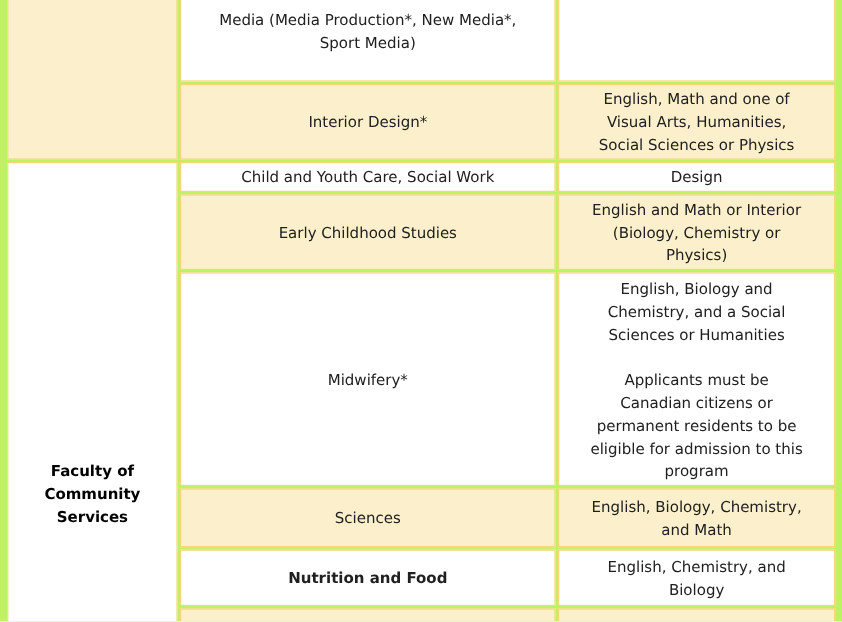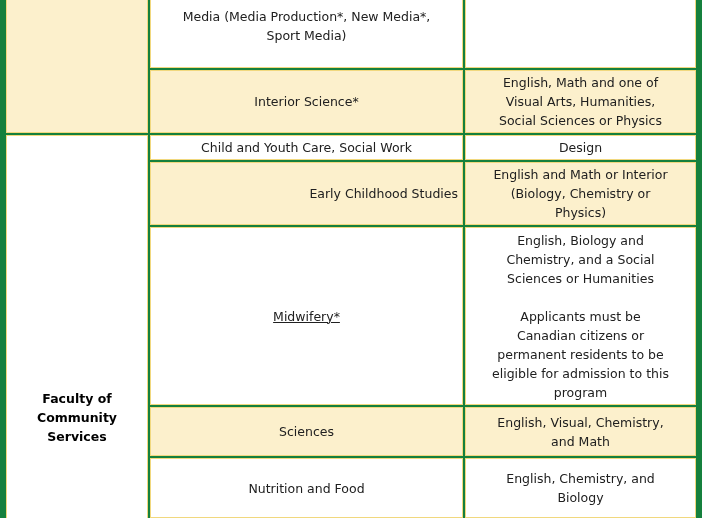--- a/index.html
+++ b/index.html
@@ -1,21 +1,21 @@
 <!DOCTYPE html>
 <html><head>
 <meta charset="utf-8">
 <style>
   html, body { margin: 0; padding: 0; background: #ffffff; }
   .viewport {
     position: relative;
     width: 702px;
     height: 518px;
     overflow: hidden;
-    background: #15803d;
+    background: #bef264;
     font-family: "DejaVu Sans", "Liberation Sans", sans-serif;
     font-size: 12.5px;
     line-height: 19px;
     color: #202020;
   }
   table.req-table {
     position: absolute;
     top: -18px;
     left: 4px;
     width: 694px;
@@ -32,45 +32,45 @@
     white-space: pre-line;
     overflow: hidden;
     background: #ffffff;
   }
   td.shaded { background: #fcf0cc; }
   td.faculty-col { font-weight: bold; color: #000000; }
   
   .h-r1 { height: 84px; }
   .h-r2 { height: 60px; }
   .h-r3 { height: 22px; }
-  .h-r4 { height: 51px; text-align: right; }
-  .h-r5 { height: 178px; text-decoration: underline; }
+  .h-r4 { height: 51px; }
+  .h-r5 { height: 178px; }
   .h-r6 { height: 49px; }
-  .h-r7 { height: 60px; }
+  .h-r7 { height: 47px; font-weight: bold; }
   .h-r8 { height: 180px; }
 </style>
 </head>
 <body>
 
 <div class="viewport">
   <table class="req-table">
     <colgroup>
       <col style="width:142px">
       <col style="width:313px">
       <col style="width:231px">
     </colgroup>
     <tbody>
       <tr>
         <td class="shaded faculty-col" rowspan="2"></td>
         <td class="h-r1">Media (Media Production*, New Media*,
 Sport Media)</td>
         <td></td>
       </tr>
       <tr>
-        <td class="h-r2 shaded">Interior Science*</td>
+        <td class="h-r2 shaded">Interior Design*</td>
         <td class="shaded">English, Math and one of
 Visual Arts, Humanities,
 Social Sciences or Physics</td>
       </tr>
       <tr>
         <td class="faculty-col" rowspan="6">Faculty of
 Community
 Services</td>
         <td class="h-r3">Child and Youth Care, Social Work</td>
         <td>Design</td>
@@ -88,21 +88,21 @@
 Sciences or Humanities
 
 Applicants must be
 Canadian citizens or
 permanent residents to be
 eligible for admission to this
 program</td>
       </tr>
       <tr>
         <td class="h-r6 shaded">Sciences</td>
-        <td class="shaded">English, Visual, Chemistry,
+        <td class="shaded">English, Biology, Chemistry,
 and Math</td>
       </tr>
       <tr>
         <td class="h-r7">Nutrition and Food</td>
         <td>English, Chemistry, and
 Biology</td>
       </tr>
       <tr>
         <td class="h-r8 shaded"></td>
         <td class="shaded"></td>

